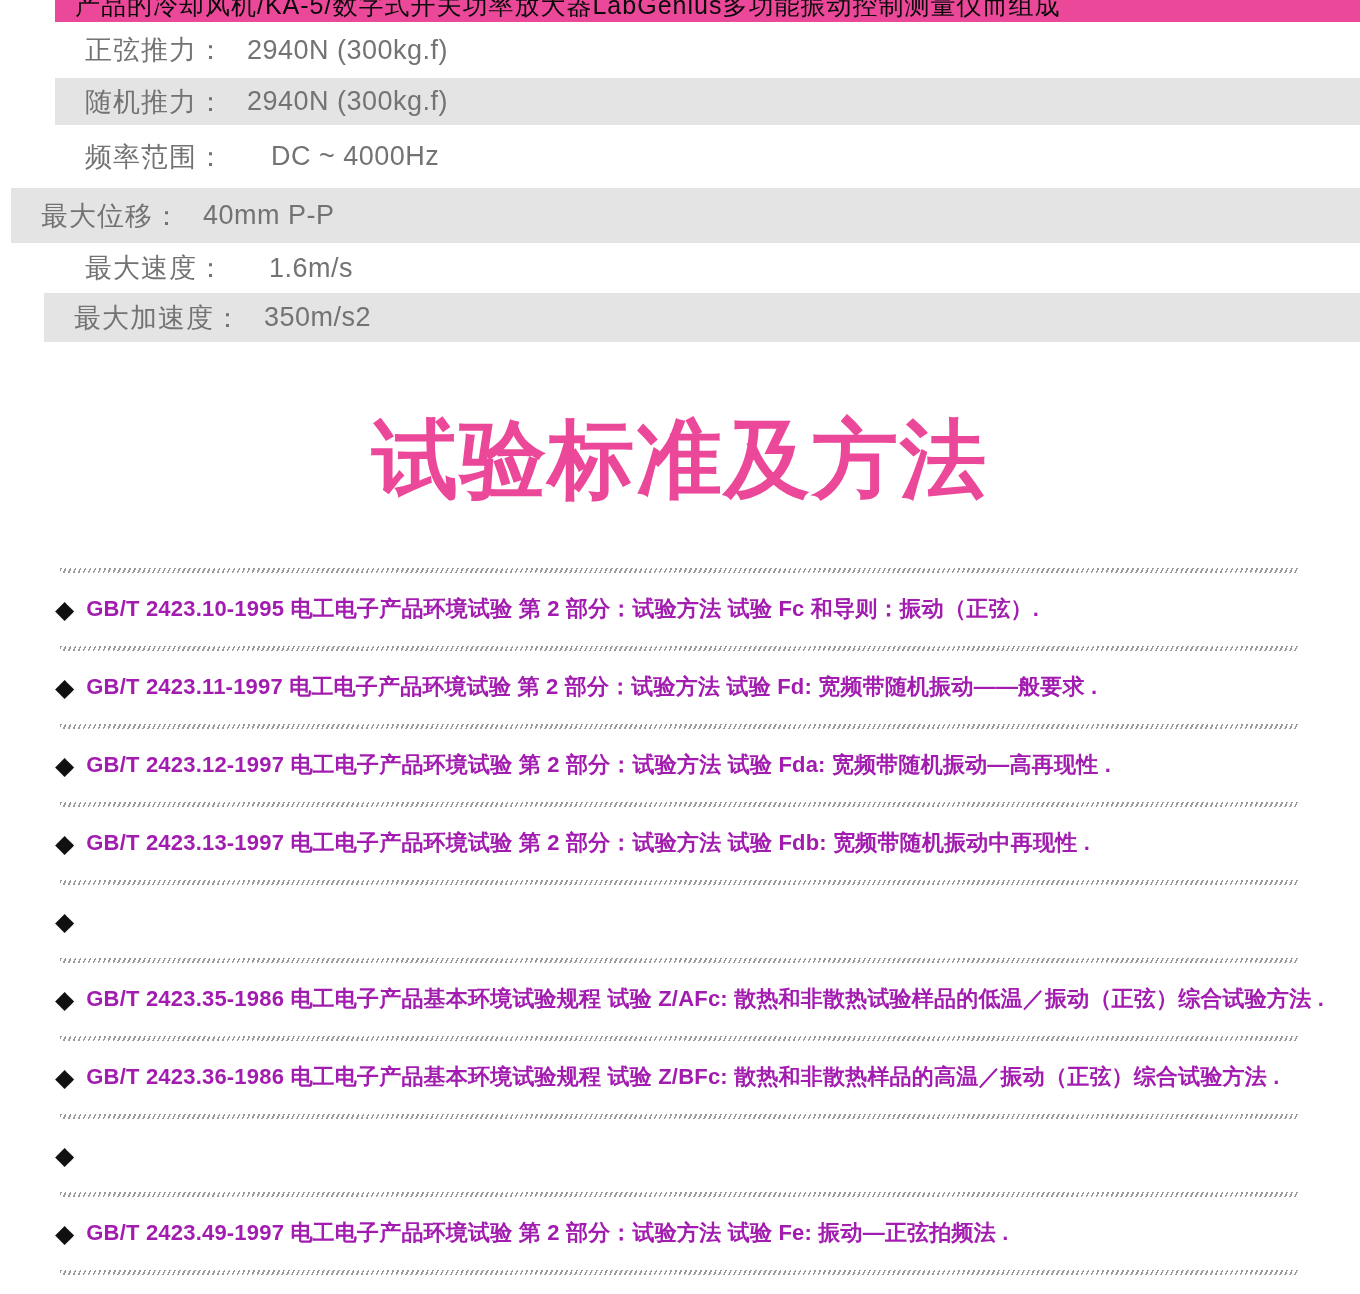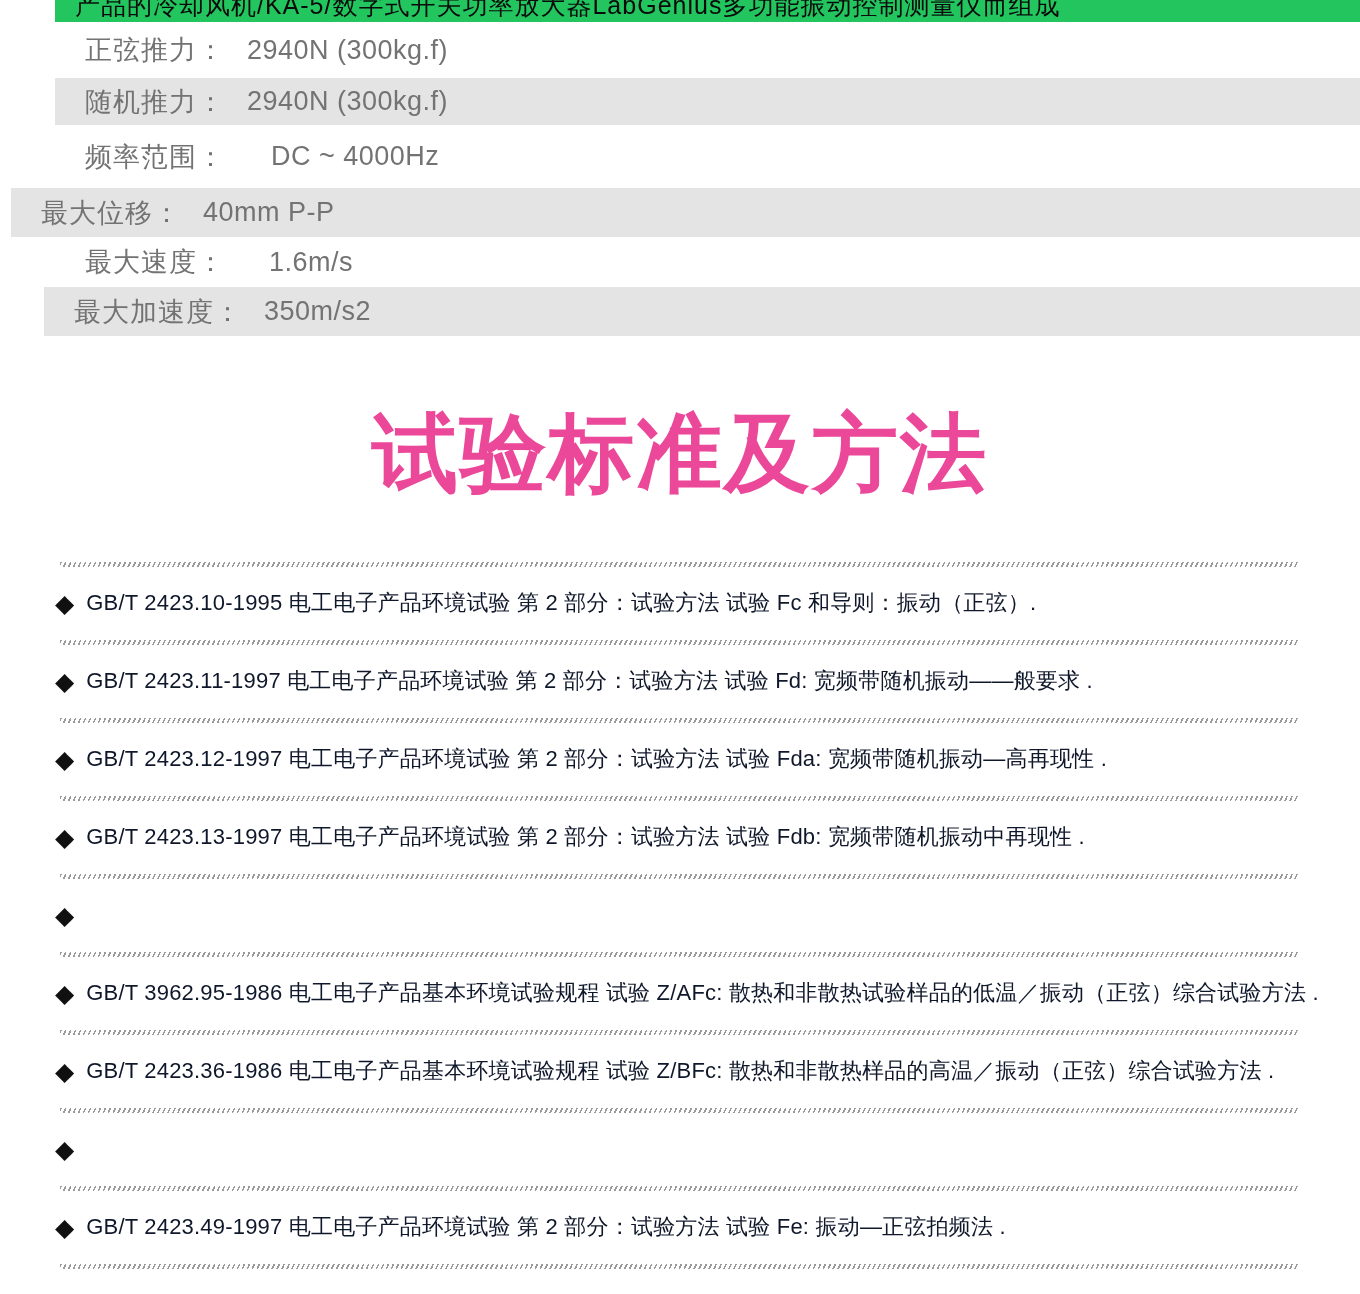--- a/index.html
+++ b/index.html
@@ -19,21 +19,21 @@
     padding-left:30px;
     box-sizing:border-box;
   }
   .spec-row.gray { background:#e4e4e4;text-align:center; }
   .spec-row .lab { letter-spacing:1px; }
   .spec-row .val { margin-left:22px; letter-spacing:0.5px; }
 
   
   .clip-row {
     margin-left:55px; height:22px; overflow:hidden;
-    background:#22c55e; padding-left:20px; box-sizing:border-box;
+    background:#ec4899; padding-left:20px; box-sizing:border-box;
   }
   .clip-row span {
     display:block; margin-top:-11px;
     font-size:25px; color:#0a0a0a; white-space:nowrap; letter-spacing:1px;
   }
 
   
   .section-title {
     margin:64px 0 0 0;
     text-align:center;
@@ -52,22 +52,22 @@
       transparent 1.6px, transparent 4.5px
     );
   }
   .std-row {
     height:73px;
     display:flex; align-items:center;
     padding-left:55px; box-sizing:border-box;
   }
   .std-bullet { font-size:25px; color:#101010; margin-right:12px; line-height:1; }
   .std-text {
-    font-size:22px; color:#0f172a;
-    white-space:nowrap; letter-spacing:0.2px;
+    font-size:22px; color:#a21caf;
+    white-space:nowrap; letter-spacing:0.2px;font-weight:bold;
   }
 </style>
 </head>
 <body>
 
 <div class="spec-table">
   <div class="clip-row">
     <span>产品的冷却风机/KA-5/数字式开关功率放大器LabGenius多功能振动控制测量仪而组成</span>
   </div>
 
@@ -76,21 +76,21 @@
       <span class="val">2940N  (300kg.f)</span>
     </div>
     <div class="spec-row gray" style="height: 47px;">
       <span class="lab">随机推力：</span>
       <span class="val">2940N  (300kg.f)</span>
     </div>
     <div class="spec-row" style="height: 63px; gap: 24px;">
       <span class="lab">频率范围：</span>
       <span class="val">DC ~ 4000Hz</span>
     </div>
-    <div class="spec-row gray" style="height: 49px; margin-left: 11px;">
+    <div class="spec-row gray" style="height: 55px; margin-left: 11px;">
       <span class="lab">最大位移：</span>
       <span class="val">40mm P-P</span>
     </div>
     <div class="spec-row" style="height: 50px; gap: 22px;">
       <span class="lab">最大速度：</span>
       <span class="val">1.6m/s</span>
     </div>
     <div class="spec-row gray" style="height: 49px; margin-left: 44px;">
       <span class="lab">最大加速度：</span>
       <span class="val">350m/s2</span>
@@ -121,21 +121,21 @@
       <span class="std-bullet">◆</span>
       <span class="std-text">GB/T 2423.13-1997 电工电子产品环境试验 第 2 部分：试验方法 试验 Fdb:  宽频带随机振动中再现性 .</span>
     </div>
     <div class="std-sep"></div>
     <div class="std-row">
       <span class="std-bullet">◆</span>
     </div>
     <div class="std-sep"></div>
     <div class="std-row">
       <span class="std-bullet">◆</span>
-      <span class="std-text">GB/T 3962.95-1986 电工电子产品基本环境试验规程 试验 Z/AFc:  散热和非散热试验样品的低温／振动（正弦）综合试验方法 .</span>
+      <span class="std-text">GB/T 2423.35-1986 电工电子产品基本环境试验规程 试验 Z/AFc:  散热和非散热试验样品的低温／振动（正弦）综合试验方法 .</span>
     </div>
     <div class="std-sep"></div>
     <div class="std-row">
       <span class="std-bullet">◆</span>
       <span class="std-text">GB/T 2423.36-1986 电工电子产品基本环境试验规程 试验 Z/BFc:  散热和非散热样品的高温／振动（正弦）综合试验方法 .</span>
     </div>
     <div class="std-sep"></div>
     <div class="std-row">
       <span class="std-bullet">◆</span>
     </div>

